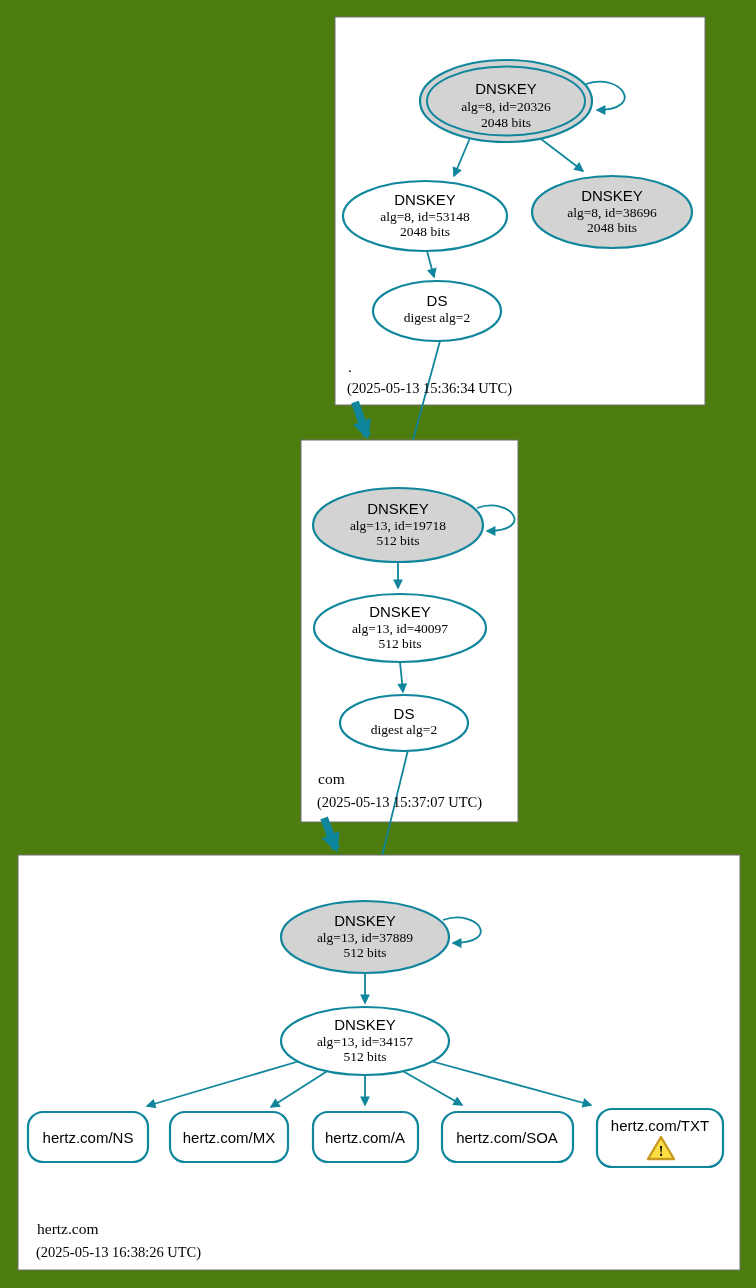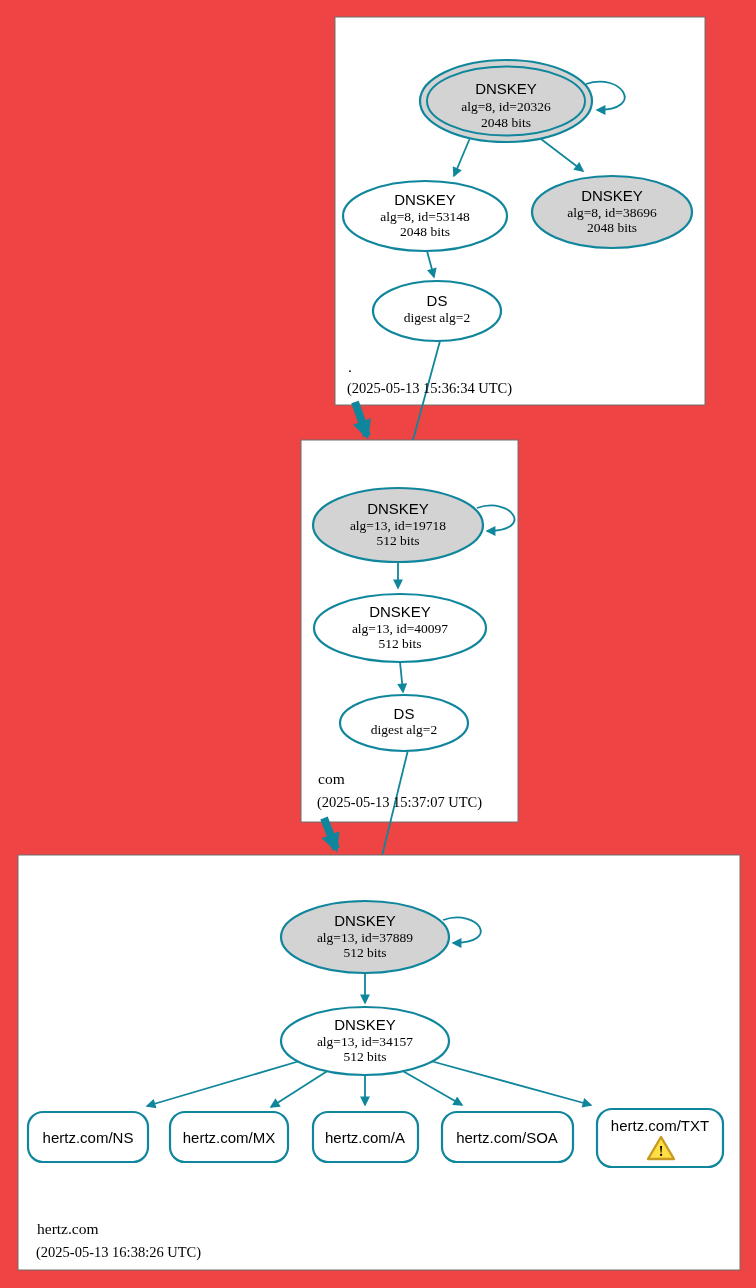--- a/index.html
+++ b/index.html
@@ -1,16 +1,16 @@
 <!DOCTYPE html>
 <html><head>
 <meta charset="utf-8">
 <style>
   html,body { margin:0; padding:0; background:#ffffff; }
-  .page { width:756px; height:1288px; position:relative; background:#ef4444;text-align:center; }
+  .page { width:756px; height:1288px; position:relative; background:#4d7c0f;text-align:center; }
   svg { display:block; }
 
   .zone-box { fill:#ffffff; stroke:#6e6e6e; stroke-width:1; }
   .node { stroke:#0f869c; stroke-width:2.2; }
   .node-fill-ksk { fill:#d3d3d3; }
   .node-fill-plain { fill:#ffffff; }
   .node-inner { fill:none; stroke:#0f869c; stroke-width:2; }
   .rrset { fill:#ffffff; stroke:#0f869c; stroke-width:2.2; }
 
   .edge { fill:none; stroke:#0f869c; stroke-width:1.8; }

